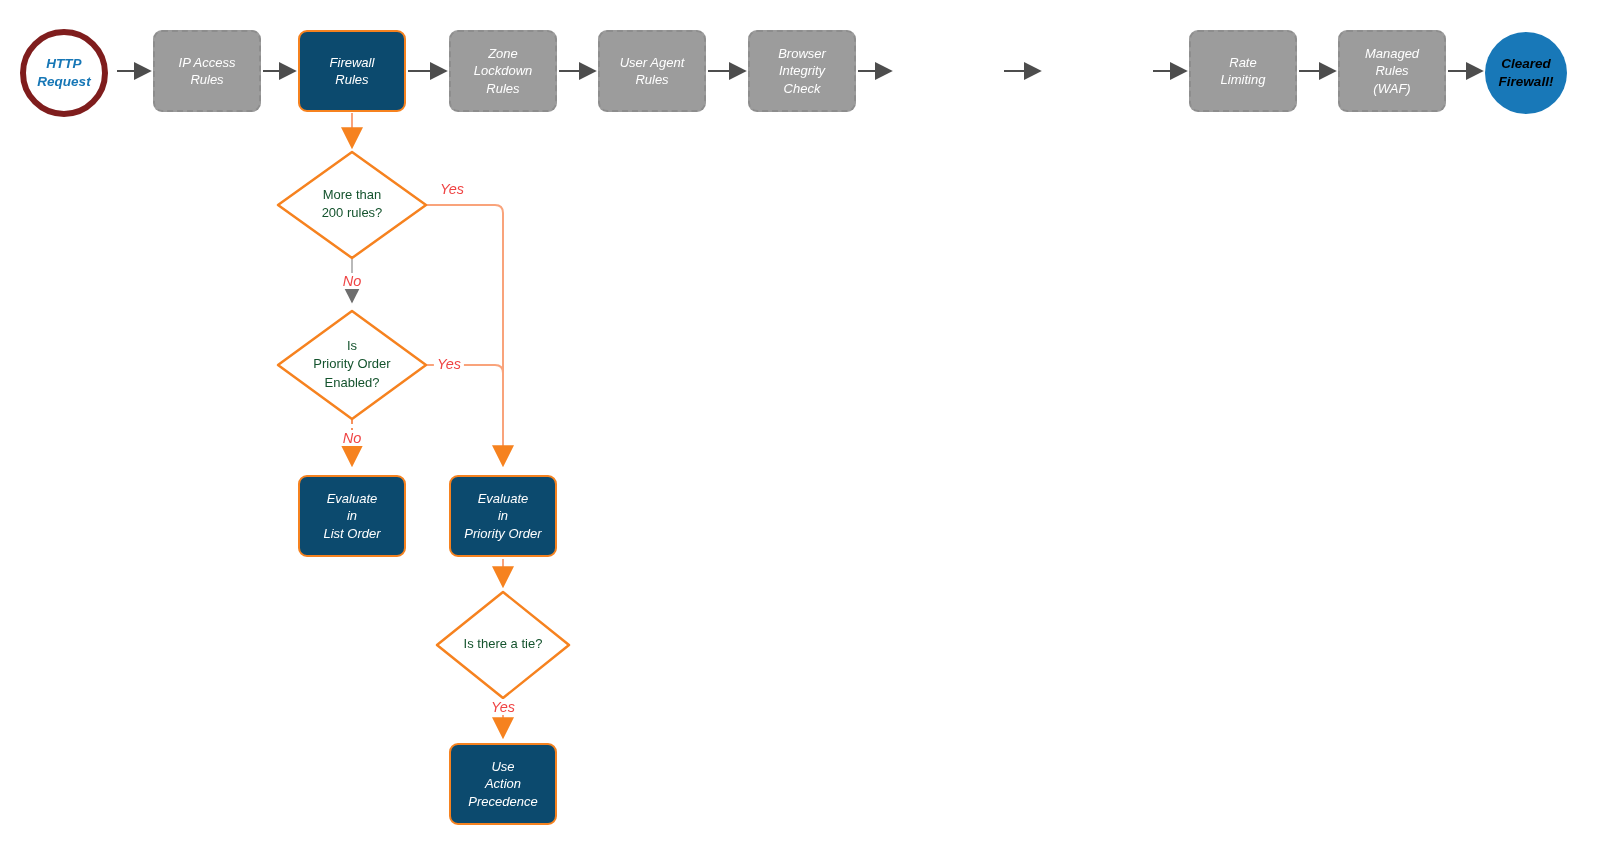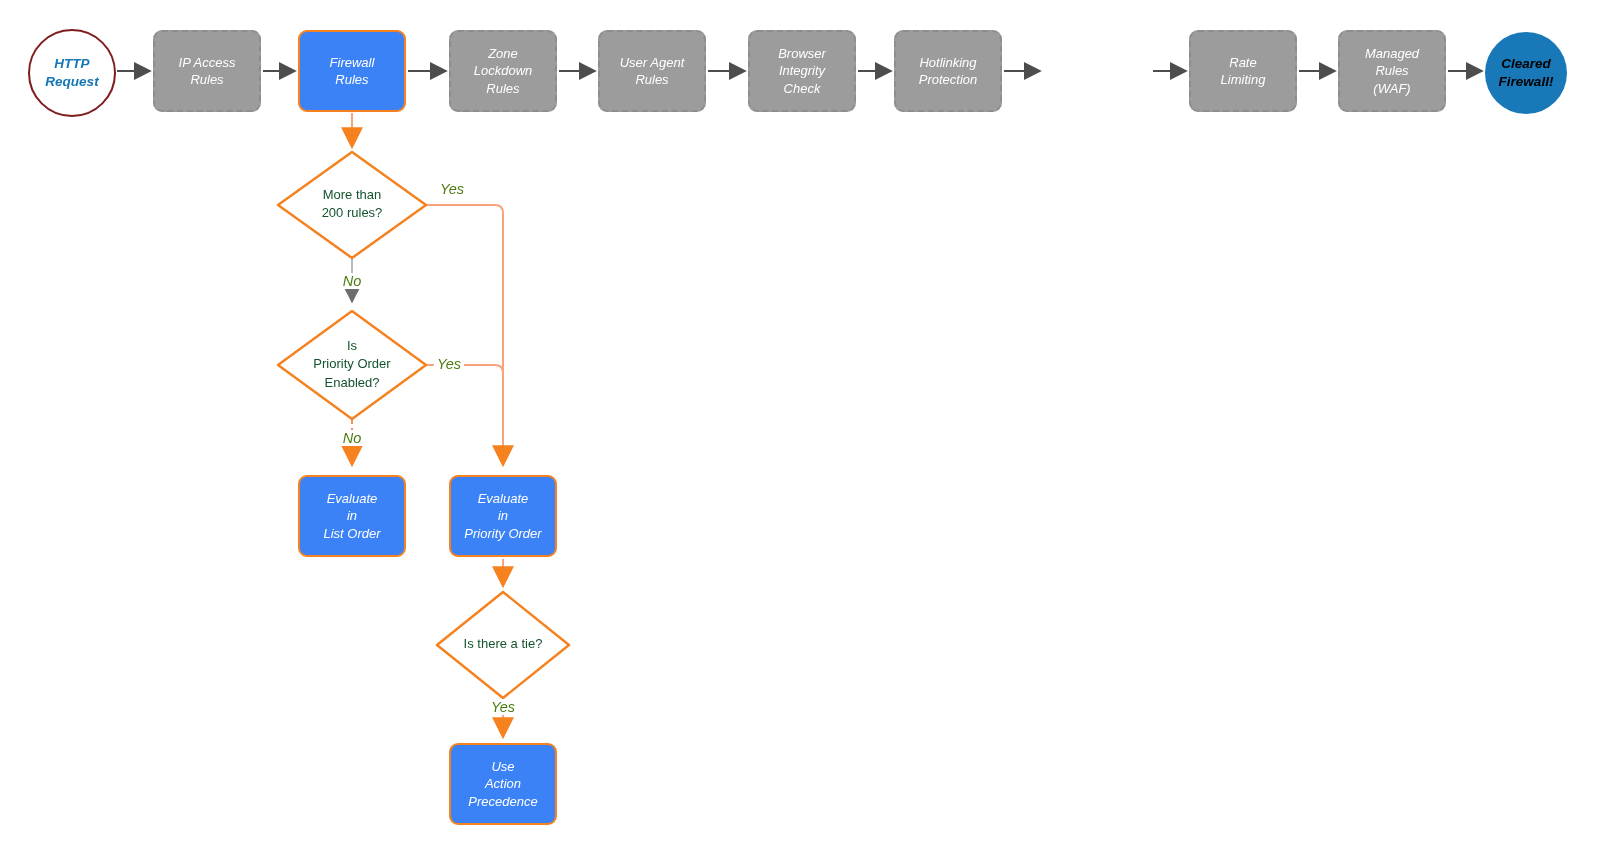--- a/index.html
+++ b/index.html
@@ -8,38 +8,38 @@
     font-family:"Liberation Sans",sans-serif;overflow:hidden;
   }
   svg.wires{position:absolute;left:0;top:0;width:1600px;height:858px;}
   .node{
     position:absolute;width:108px;height:82px;box-sizing:border-box;
     border-radius:9px;display:flex;align-items:center;justify-content:center;
     text-align:center;font-style:italic;font-size:13px;line-height:1.32;
     white-space:pre-line;color:#fff;z-index:2;
   }
   .node.gray{background:#9c9c9c;border:2px dashed #8d8d8d;}
-  .node.orange{background:#3b82f6;border:2px solid #f6821f;}
+  .node.orange{background:#0c4a6e;border:2px solid #f6821f;}
   .circle{
     position:absolute;border-radius:50%;box-sizing:border-box;
     display:flex;align-items:center;justify-content:center;text-align:center;
     font-style:italic;font-weight:bold;font-size:13.5px;line-height:1.3;
     white-space:pre-line;z-index:2;
   }
-  .circle.start{width:88px;height:88px;left:28px;top:29px;background:#fff;
-    border:2px solid #7f1d1d;color:#1777b6;}
+  .circle.start{width:88px;height:88px;left:20px;top:29px;background:#fff;
+    border:6px solid #7f1d1d;color:#1777b6;}
   .circle.end{width:82px;height:82px;left:1485px;top:32px;background:#1878b8;
     color:#000000;}
   .diamond-label{
     position:absolute;transform:translate(-50%,-50%);text-align:center;
     font-size:13px;color:#14532d;line-height:1.42;white-space:pre-line;z-index:2;
   }
   .edge-label{
     position:absolute;transform:translate(-50%,-50%);font-style:italic;
-    font-size:14.5px;color:#4d7c0f;background:#fff;padding:0 3px;z-index:3;
+    font-size:14.5px;color:#ef4444;background:#fff;padding:0 3px;z-index:3;
   }
 </style>
 </head>
 <body>
 
 <div class="stage">
 
   <svg class="wires">
     <defs>
       <marker id="ag" viewBox="0 0 10 10" refX="9" refY="5" markerWidth="9" markerHeight="9" orient="auto-start-reverse">
@@ -95,22 +95,20 @@
   <div class="node orange" style="left:298px;top:30px"><span>Firewall
 Rules</span></div>
   <div class="node gray" style="left:449px;top:30px"><span>Zone
 Lockdown
 Rules</span></div>
   <div class="node gray" style="left:598px;top:30px"><span>User Agent
 Rules</span></div>
   <div class="node gray" style="left:748px;top:30px"><span>Browser
 Integrity
 Check</span></div>
-  <div class="node gray" style="left:894px;top:30px"><span>Hotlinking
-Protection</span></div>
   <div class="node gray" style="left:1189px;top:30px"><span>Rate
 Limiting</span></div>
   <div class="node gray" style="left:1338px;top:30px"><span>Managed
 Rules
 (WAF)</span></div>
 
   <div class="diamond-label" style="left:352px;top:204px">More than
 200 rules?</div>
   <div class="diamond-label" style="left:352px;top:365px">Is
 Priority Order

